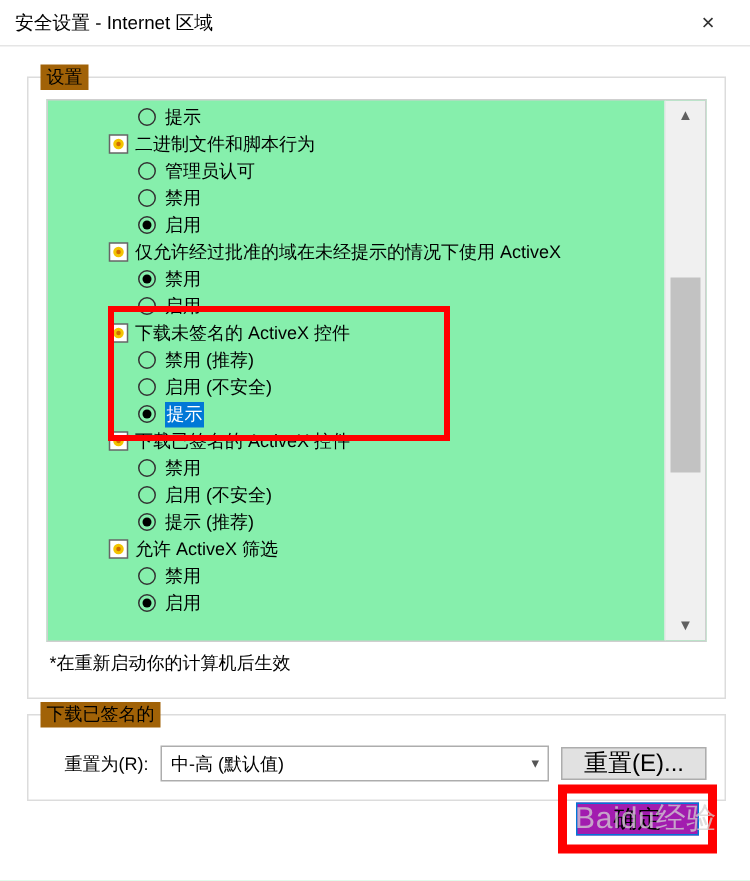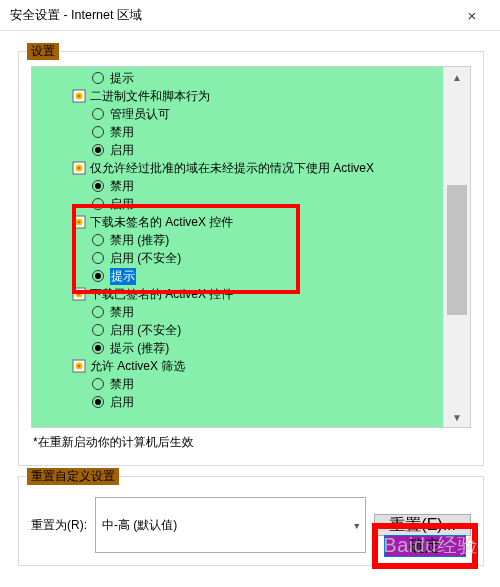--- a/index.html
+++ b/index.html
@@ -141,30 +141,31 @@
     margin-bottom: 2px;
     font-size: 12px;
     padding-left: 2px;
   }
 
   .reset-row {
     display: flex;
     align-items: center;
     margin-top: 6px;
     gap: 8px;
+    margin-left: 12px;
   }
   .reset-row label { white-space: nowrap; }
   .select {
     flex: 1;
     height: 22px;
     border: 1px solid #adadad;
     background: #fff;
     display: flex;
     align-items: center;
-    padding: 16px 6px;
+    padding: 0 6px;
     position: relative;
     font-size: 12px;
   }
   .select .chev {
     position: absolute;
     right: 6px; top: 50%;
     transform: translateY(-50%);
     font-size: 10px;
     color: #555;
   }
@@ -346,21 +347,21 @@
         <div class="arrow up">▲</div>
         <div class="thumb"></div>
         <div class="arrow down">▼</div>
       </div>
     </div>
 
     <div class="note">*在重新启动你的计算机后生效</div>
   </div>
 
   <div class="groupbox">
-    <span class="groupbox-title">重置自定义设置</span>
+    <span class="groupbox-title">下载已签名的</span>
     <div class="reset-row">
       <label>重置为(R):</label>
       <div class="select">
         <span>中-高 (默认值)</span>
         <span class="chev">▾</span>
       </div>
       <div class="btn">
         <span>重置(E)...</span>
       </div>
     </div>

